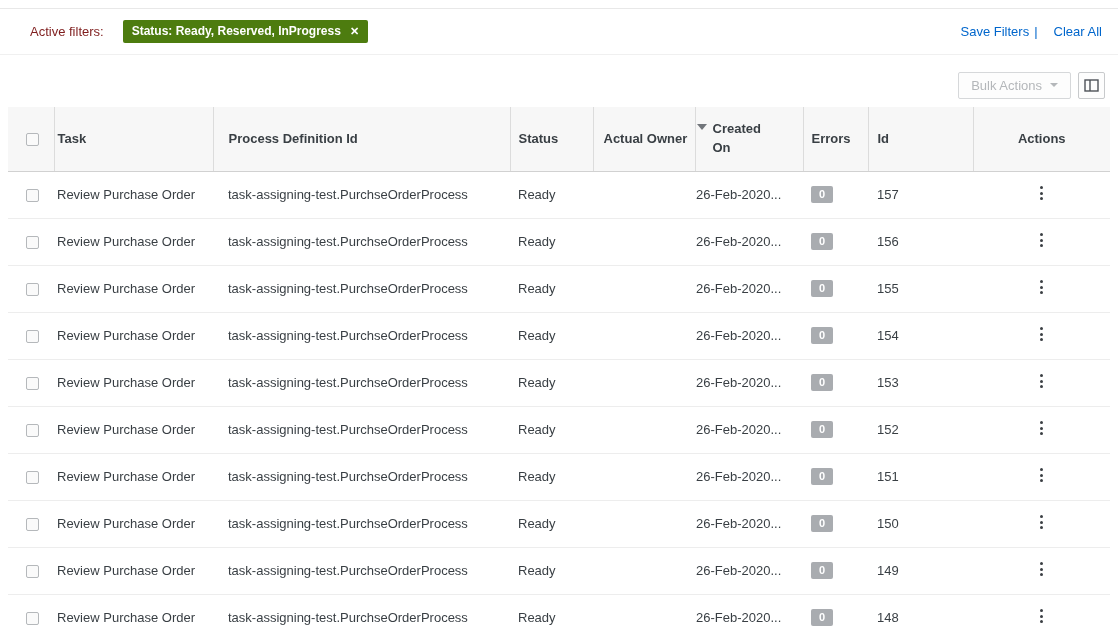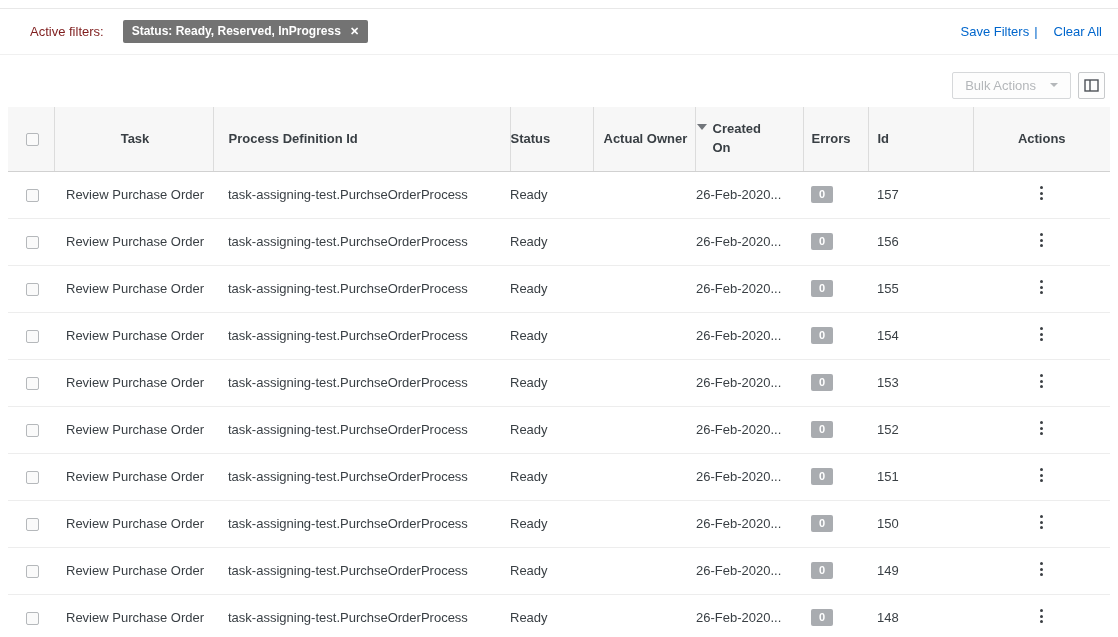--- a/index.html
+++ b/index.html
@@ -18,21 +18,21 @@
     height: 46px;
     display: flex;
     align-items: center;
     padding: 0 16px 0 30px;
     border-bottom: 1px solid #f0f0f0;
   }
   .filter-label { margin-right: 19px; color: #7f1d1d; }
   .chip {
     display: inline-flex;
     align-items: center;
-    background: #737373;
+    background: #4d7c0f;
     color: #ffffff;
     font-size: 12px;
     font-weight: bold;
     padding: 4px 9px;
     border-radius: 2px;
     line-height: 1.2;
   }
   .chip .chip-close {
     margin-left: 9px;
     font-size: 11px;
@@ -50,21 +50,21 @@
     display: flex;
     justify-content: flex-end;
     align-items: center;
     gap: 7px;
     padding-right: 13px;
   }
   .bulk-btn {
     height: 27px;
     display: inline-flex;
     align-items: center;
-    gap: 14px;
+    gap: 8px;
     padding: 12px 12px;
     background: #fdfdfd;
     border: 1px solid #d6d8da;
     border-radius: 2px;
     color: #b4b7ba;
     font-size: 13px;
     cursor: default;
   }
   .caret-down {
     width: 0; height: 0;
@@ -101,23 +101,23 @@
     height: 47px;
     vertical-align: middle;
     border-bottom: 1px solid #ededed;
     font-size: 13px;
     color: #393f44;
     white-space: nowrap;
     overflow: hidden;
     text-overflow: ellipsis;
   }
   .col-check   { padding-left: 18px; }
-  .col-task    { padding-left: 3px; text-align: center; }
+  .col-task    { padding-left: 3px; }
   .col-process { padding-left: 15px; }
-  .col-status  { }
+  .col-status  { padding-left: 8px; }
   .col-owner   { padding-left: 10px; }
   .col-created { padding-left: 1px; }
   .col-errors  { padding-left: 8px; }
   .col-id      { padding-left: 9px; }
   .col-actions { text-align: center; }
 
   .cb {
     appearance: none;
     -webkit-appearance: none;
     width: 13px; height: 13px;

